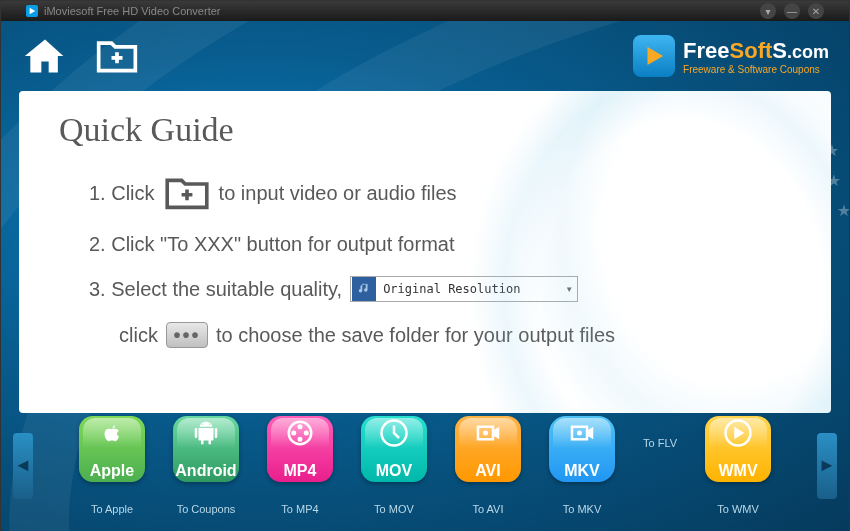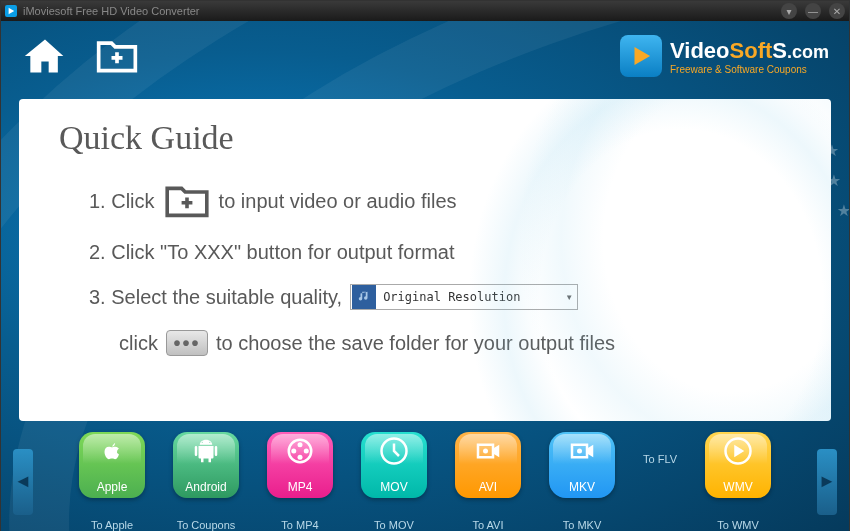--- a/index.html
+++ b/index.html
@@ -1,18 +1,18 @@
 <!DOCTYPE html>
 <html><head>
 <meta charset="utf-8">
 <style>
 * { margin: 0; padding: 0; box-sizing: border-box; font-family: Arial, sans-serif; }
 body { width: 850px; height: 531px; overflow: hidden; background: #000; }
 .window { width: 850px; height: 531px; background: #000; border: 1px solid #333; }
-.titlebar { height: 20px; background: linear-gradient(to bottom, #3a3a3a, #1a1a1a); display: flex; align-items: center; padding: 0 4px; color: #888; font-size: 11px; }
+.titlebar { height: 20px; background: linear-gradient(to bottom, #3a3a3a, #1a1a1a); display: flex; align-items: center; padding: 0 25px; color: #888; font-size: 11px; }
 .titlebar-icon { width: 12px; height: 12px; background: #0a9de6; border-radius: 2px; margin-right: 6px; display: flex; align-items: center; justify-content: center; }
 .titlebar-icon svg { width: 8px; height: 8px; }
 .titlebar-buttons { margin-left: auto; display: flex; gap: 8px; }
 .titlebar-btn { width: 16px; height: 16px; border-radius: 50%; background: #444; display: flex; align-items: center; justify-content: center; cursor: pointer; color: #aaa; font-size: 10px; }
 .app-body { height: 511px; background: radial-gradient(ellipse at 30% 40%, #0a7fc4 0%, #085d8f 40%, #053a5c 100%); position: relative; overflow: hidden; }
 .swoosh { position: absolute; width: 200%; height: 200%; border: 60px solid rgba(255,255,255,0.06); border-radius: 50%; }
 .swoosh1 { top: -60%; left: -40%; transform: rotate(-20deg); }
 .swoosh2 { top: -40%; left: -20%; transform: rotate(-15deg); }
 .swoosh3 { top: -20%; left: 0%; transform: rotate(-10deg); }
 .star { position: absolute; color: rgba(255,255,255,0.3); font-size: 16px; }
@@ -24,21 +24,21 @@
 .tool-btn svg { width: 44px; height: 44px; fill: white; }
 .logo { margin-left: auto; display: flex; align-items: center; }
 .logo-icon { width: 42px; height: 42px; background: linear-gradient(to bottom, #3fb5f0, #0a7fc4); border-radius: 8px; display: flex; align-items: center; justify-content: center; margin-right: 8px; }
 .logo-text { display: flex; flex-direction: column; }
 .logo-main { font-size: 22px; font-weight: bold; }
 .logo-main .deal { color: #fff; }
 .logo-main .soft { color: #f9a825; }
 .logo-main .s { color: #fff; }
 .logo-main .com { color: #fff; font-size: 18px; }
 .logo-sub { font-size: 10px; color: #f9a825; }
-.guide-panel { position: relative; margin: 8px 18px; background: #fff; border-radius: 4px; padding: 20px 28px 20px 40px; height: 322px; z-index: 2; overflow: hidden; }
+.guide-panel { position: relative; margin: 0 18px; background: #fff; border-radius: 4px; padding: 20px 28px 20px 40px; height: 322px; z-index: 2; overflow: hidden; }
 .guide-panel::before { content: ''; position: absolute; right: -100px; top: -100px; width: 500px; height: 600px; background: radial-gradient(ellipse, transparent 40%, rgba(135,206,235,0.15) 50%, transparent 60%), radial-gradient(ellipse at 60% 40%, transparent 30%, rgba(135,206,235,0.12) 40%, transparent 50%); pointer-events: none; }
 .guide-title { font-size: 34px; color: #595959; font-weight: normal; margin-bottom: 24px; font-family: 'Comic Sans MS', cursive; }
 .guide-step { font-size: 20px; color: #595959; margin-bottom: 20px; display: flex; align-items: center; flex-wrap: wrap; gap: 8px; margin-left: 30px; font-family: 'Comic Sans MS', cursive; }
 .guide-step-sub { margin-left: 60px; }
 .inline-icon { display: inline-flex; align-items: center; justify-content: center; vertical-align: middle; }
 .folder-icon-btn { width: 48px; height: 40px; }
 .folder-icon-btn svg { width: 44px; height: 36px; fill: #595959; }
 .ellipsis-btn { width: 42px; height: 26px; background: linear-gradient(to bottom, #e8e8e8, #c0c0c0); border: 1px solid #999; border-radius: 4px; display: inline-flex; align-items: center; justify-content: center; }
 .ellipsis-btn span { color: #666; font-weight: bold; letter-spacing: 2px; font-family: Arial; }
 .quality-select { display: inline-flex; align-items: center; border: 1px solid #aaa; background: #fff; height: 26px; width: 228px; }
@@ -47,21 +47,21 @@
 .quality-text { flex: 1; padding: 0 6px; font-size: 12px; color: #333; font-family: monospace; }
 .quality-arrow { padding: 0 4px; color: #666; font-size: 8px; }
 .format-bar { position: relative; height: 105px; display: flex; align-items: center; justify-content: center; gap: 10px; padding: 0 30px; z-index: 2; }
 .nav-arrow { width: 20px; height: 66px; background: linear-gradient(to bottom, #2a8fc4, #1a5f8a); border-radius: 4px; display: flex; align-items: center; justify-content: center; cursor: pointer; color: #0a3a5a; font-size: 18px; }
 .nav-left { position: absolute; left: 12px; }
 .nav-right { position: absolute; right: 12px; }
 .format-item { display: flex; flex-direction: column; align-items: center; cursor: pointer; }
 .format-icon { width: 66px; height: 66px; border-radius: 14px; display: flex; flex-direction: column; align-items: center; justify-content: center; position: relative; box-shadow: 0 2px 4px rgba(0,0,0,0.3); }
 .format-icon::before { content: ''; position: absolute; top: 2px; left: 4px; right: 4px; height: 30px; background: linear-gradient(to bottom, rgba(255,255,255,0.5), transparent); border-radius: 12px 12px 0 0; }
 .format-icon svg { width: 30px; height: 30px; fill: white; z-index: 1; }
-.format-badge { font-size: 12px; color: white; font-weight: normal; z-index: 1; margin-top: 14px; }
+.format-badge { font-size: 16px; color: white; font-weight: bold; z-index: 1; margin-top: 14px; }
 .format-label { font-size: 11px; color: #b8d8e8; margin-top: 21px; }
 .fmt-apple { background: linear-gradient(to bottom, #7ed957, #4caf50); }
 .fmt-android { background: linear-gradient(to bottom, #66d9a0, #2e9960); }
 .fmt-mp4 { background: linear-gradient(to bottom, #ff5eb8, #e91e8c); }
 .fmt-mov { background: linear-gradient(to bottom, #26e0d0, #00b8a9); }
 .fmt-avi { background: linear-gradient(to bottom, #ffb347, #ff9800); }
 .fmt-mkv { background: linear-gradient(to bottom, #4fc3f7, #2196f3); border-radius: 17px; }
 .fmt-flv { background: linear-gradient(to bottom, #ef5350, #d32f2f); }
 .fmt-wmv { background: linear-gradient(to bottom, #ffd54f, #ffb300); }
 </style>
@@ -104,21 +104,21 @@
           </svg>
       </div>
       <div class="logo">
         <div class="logo-icon">
           <svg viewBox="0 0 20 20" width="26" height="26">
               <polygon points="5,3 17,10 5,17" fill="#f9a825"></polygon>
             </svg>
         </div>
         <div class="logo-text">
           <div class="logo-main">
-            <span class="deal">Video</span><span class="soft">Soft</span><span class="s">S</span><span class="com">.com</span>
+            <span class="deal">Free</span><span class="soft">Soft</span><span class="s">S</span><span class="com">.com</span>
           </div>
           <div class="logo-sub">Freeware &amp; Software Coupons</div>
         </div>
       </div>
     </div>
 
     <div class="guide-panel">
       <div class="guide-title">Quick Guide</div>
 
       <div class="guide-step">

